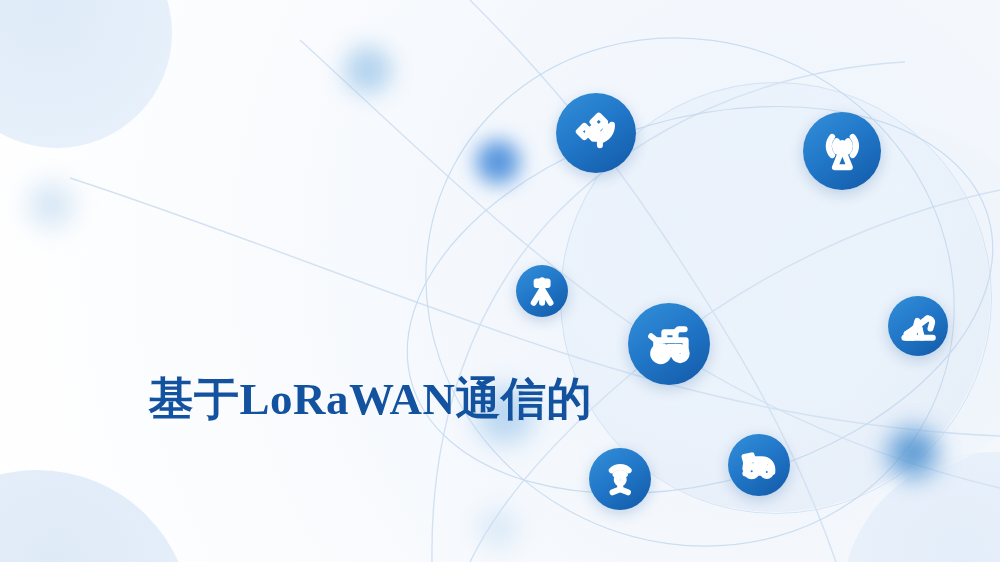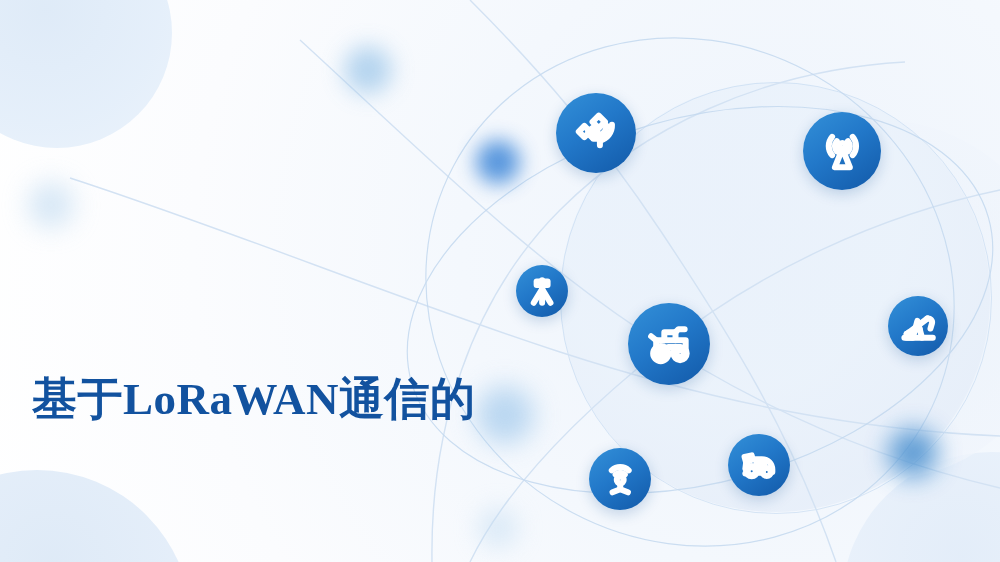--- a/index.html
+++ b/index.html
@@ -62,21 +62,21 @@
   .node svg *{stroke:#ffffff;fill:none;stroke-width:6;stroke-linecap:round;stroke-linejoin:round;vector-effect:non-scaling-stroke;}
 
   
   #title{
     position:absolute;left:32px;top:228px;width:560px;
     color:#12529f;
     font-family:"Liberation Serif","DejaVu Serif",serif;
     font-size:45px;font-weight:700;line-height:1.52;
     letter-spacing:.5px;white-space:pre;
   }
-  #title .line{display:block;}
+  #title .line{display:block;text-align:right;}
 </style>
 </head>
 <body>
 
 <div id="slide">
 
   <div class="blob blob-tl"></div>
   <div class="blob blob-bl"></div>
   <div class="blob blob-br"></div>
   <div class="blob blob-r-mid"></div>

